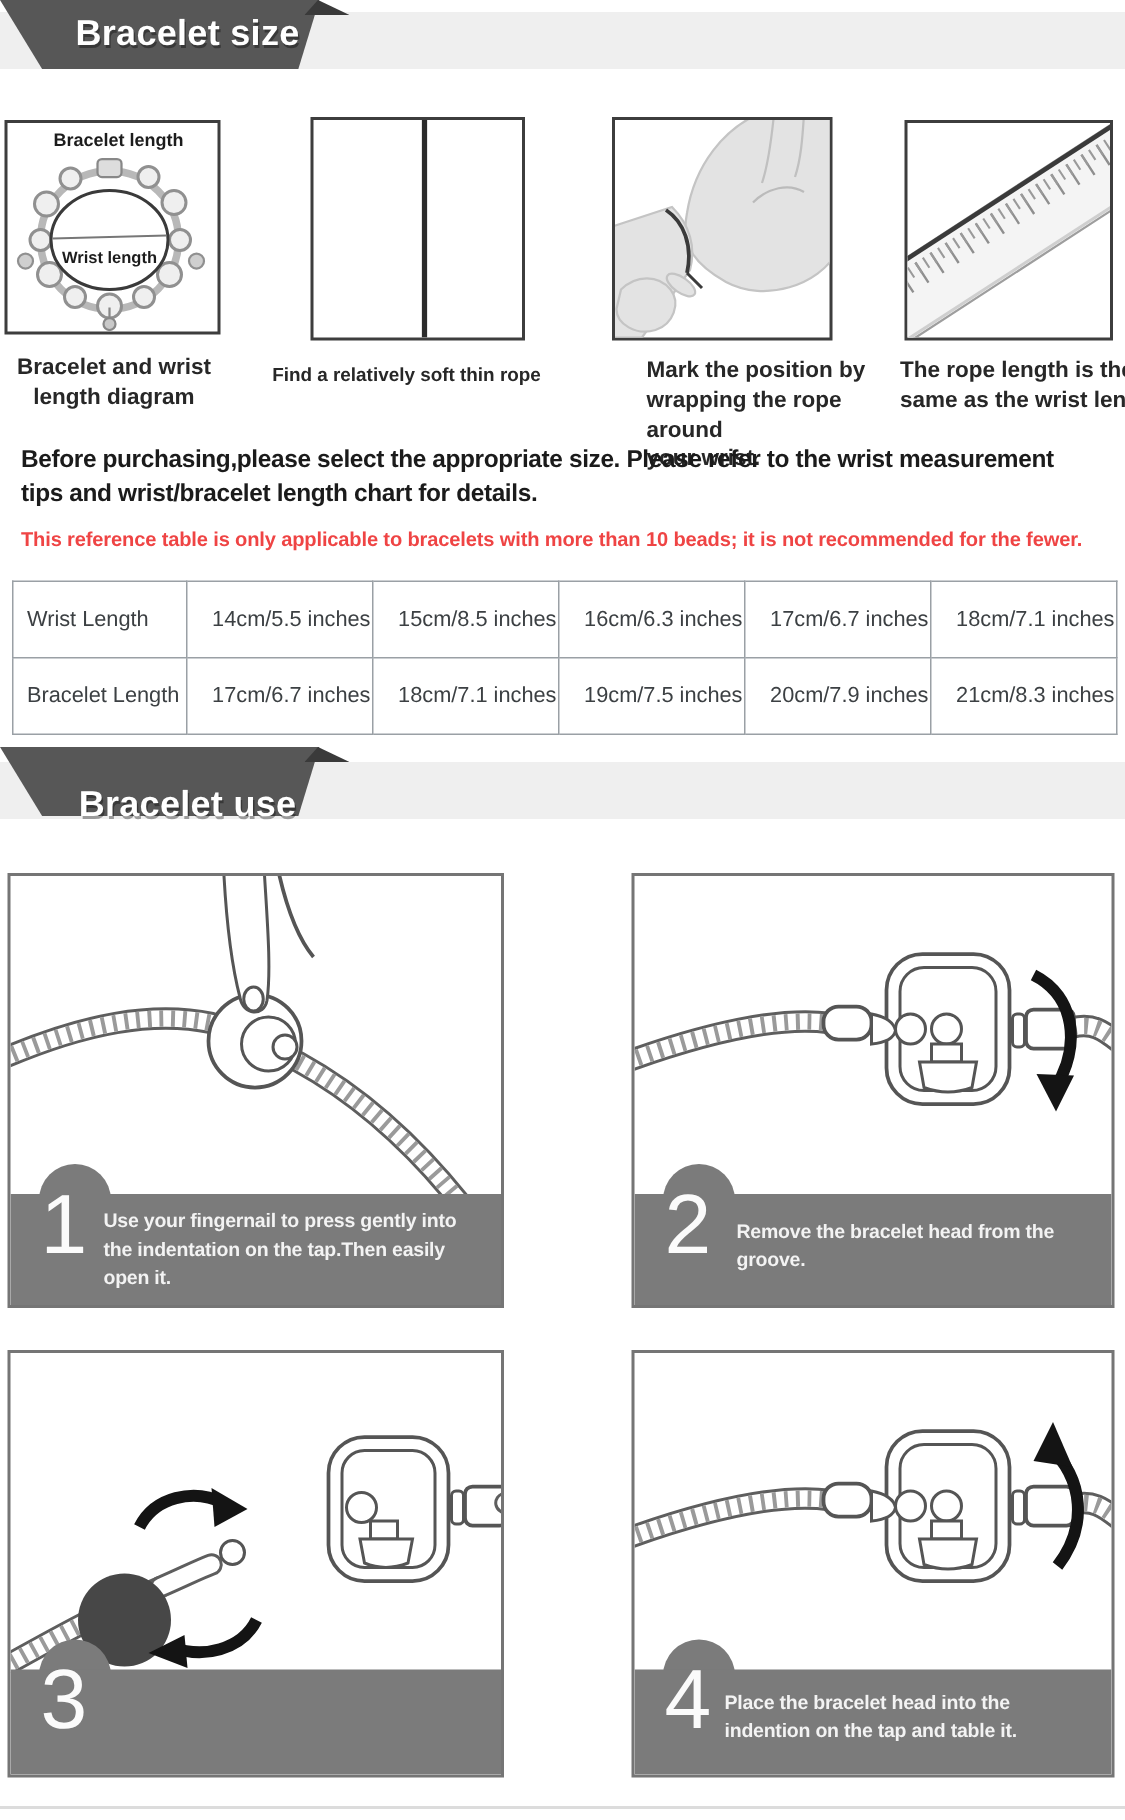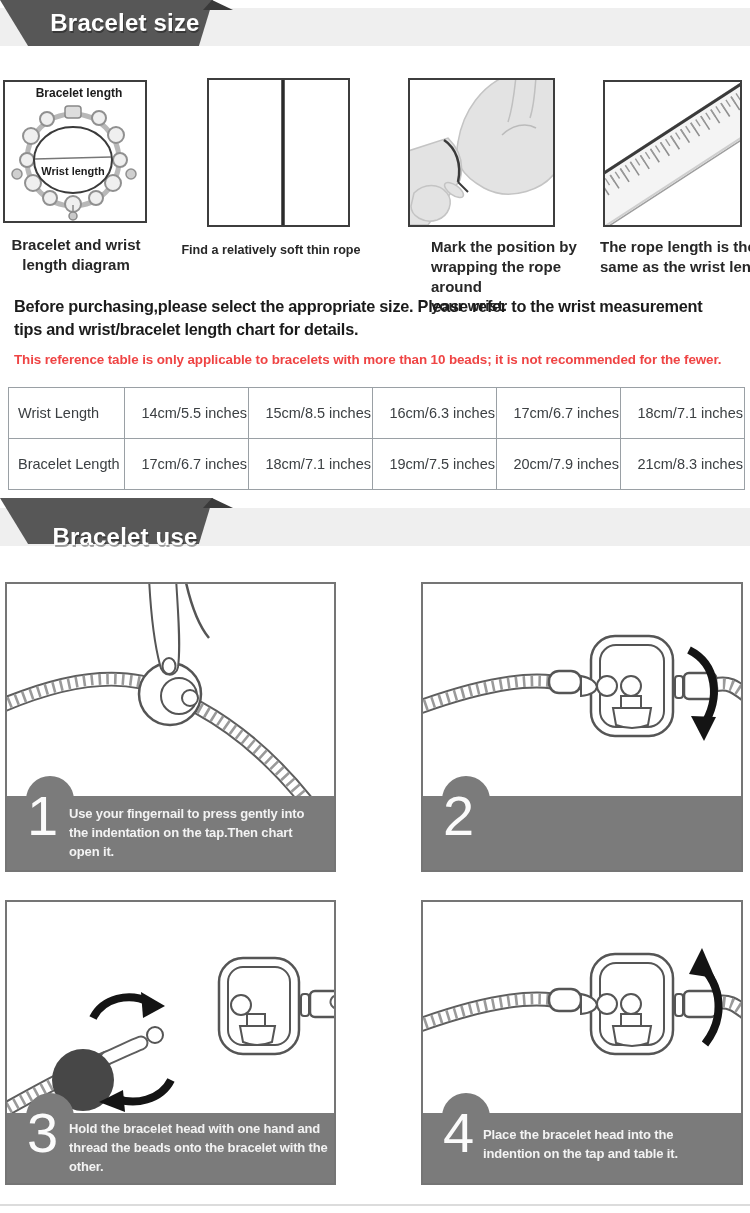--- a/index.html
+++ b/index.html
@@ -187,21 +187,21 @@
       <circle class="ln2" cx="172" cy="112" r="18"></circle>
       <circle class="ln2" cx="183" cy="114" r="8"></circle>
       <path class="ln2" d="M 142,-6 C 144,34 148,62 153,81 C 155,93 169,94 171,83 C 174,62 171,28 169,-6 Z"></path>
       <ellipse class="ln2" cx="162" cy="82" rx="6.5" ry="8"></ellipse>
       <path class="lnn" d="M 178,-6 C 184,22 192,42 202,54"></path>
     </svg>
     <div class="bump" style="left:19px;top:192px;"></div>
     <div class="band" style="height:74px;">
       <div class="step-num">1</div>
       <div class="step-text" style="top:9px;width:262px;">Use your fingernail to press gently into
-the indentation on the tap.Then chart
+the indentation on the tap.Then easily
 open it.</div>
     </div>
   </div>
 
   <div class="abs step" style="left:421px;top:582px;width:322px;height:290px;">
     <svg width="318" height="214" viewBox="0 0 318 214">
       <path class="rp-o" d="M -6,124 C 55,102 100,94 130,98"></path>
       <path class="rp-i" d="M -6,124 C 55,102 100,94 130,98"></path>
       <path class="rp-h" d="M -6,124 C 55,102 100,94 130,98"></path>
       <path class="rp-o" d="M 292,101 C 305,98 312,102 324,112"></path>
@@ -216,20 +216,22 @@
       <rect class="ln2" x="198" y="112" width="20" height="12"></rect>
       <path class="ln2" d="M 190,124 L 228,124 L 225,141 Q 209,147 193,141 Z"></path>
       <rect class="ln2" x="252" y="92" width="8" height="22" rx="3"></rect>
       <rect class="ln" x="261" y="89" width="32" height="26" rx="5"></rect>
       <path class="arr" d="M 266,66 C 294,80 298,114 280,142"></path>
       <polygon class="arrh" points="268,132 281,157 293,133"></polygon>
     </svg>
     <div class="bump" style="left:19px;top:192px;"></div>
     <div class="band" style="height:74px;">
       <div class="step-num">2</div>
+      <div class="step-text" style="top:16px;left:68px;width:245px;">Remove the bracelet head from the
+groove.</div>
     </div>
   </div>
 
   <div class="abs step" style="left:5px;top:900px;width:331px;height:285px;">
     <svg width="327" height="213" viewBox="0 0 327 213">
       <path class="rp-o" d="M -6,210 C 30,190 62,172 100,156"></path>
       <path class="rp-i" d="M -6,210 C 30,190 62,172 100,156"></path>
       <path class="rp-h" d="M -6,210 C 30,190 62,172 100,156"></path>
       <path class="rp-o" d="M 100,156 C 116,149 126,144 134,141"></path>
       <path class="rp-i" d="M 100,156 C 116,149 126,144 134,141"></path>
@@ -245,23 +247,20 @@
       <rect class="ln2" x="240" y="112" width="18" height="12"></rect>
       <path class="ln2" d="M 233,124 L 268,124 L 265,140 Q 250,146 236,140 Z"></path>
       <rect class="ln2" x="294" y="92" width="8" height="22" rx="3"></rect>
       <rect class="ln" x="303" y="89" width="28" height="26" rx="5"></rect>
       <path class="rp-o" d="M 330,100 L 345,110"></path>
       <path class="rp-i" d="M 330,100 L 345,110"></path>
     </svg>
     <div class="bump" style="left:19px;top:191px;"></div>
     <div class="band" style="height:70px;">
       <div class="step-num">3</div>
-      <div class="step-text" style="top:7px;width:268px;">Hold the bracelet head with one hand and
-thread the beads onto the bracelet with the
-other.</div>
     </div>
   </div>
 
   <div class="abs step" style="left:421px;top:900px;width:322px;height:285px;">
     <svg width="318" height="213" viewBox="0 0 318 213">
       <path class="rp-o" d="M -6,124 C 55,102 100,94 130,98"></path>
       <path class="rp-i" d="M -6,124 C 55,102 100,94 130,98"></path>
       <path class="rp-h" d="M -6,124 C 55,102 100,94 130,98"></path>
       <path class="rp-o" d="M 292,101 C 305,98 312,102 324,112"></path>
       <path class="rp-i" d="M 292,101 C 305,98 312,102 324,112"></path>

